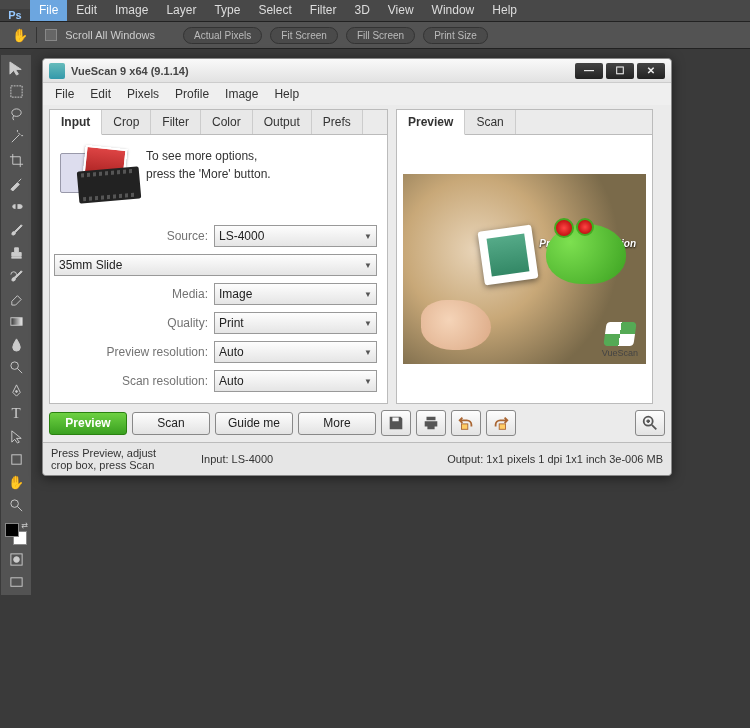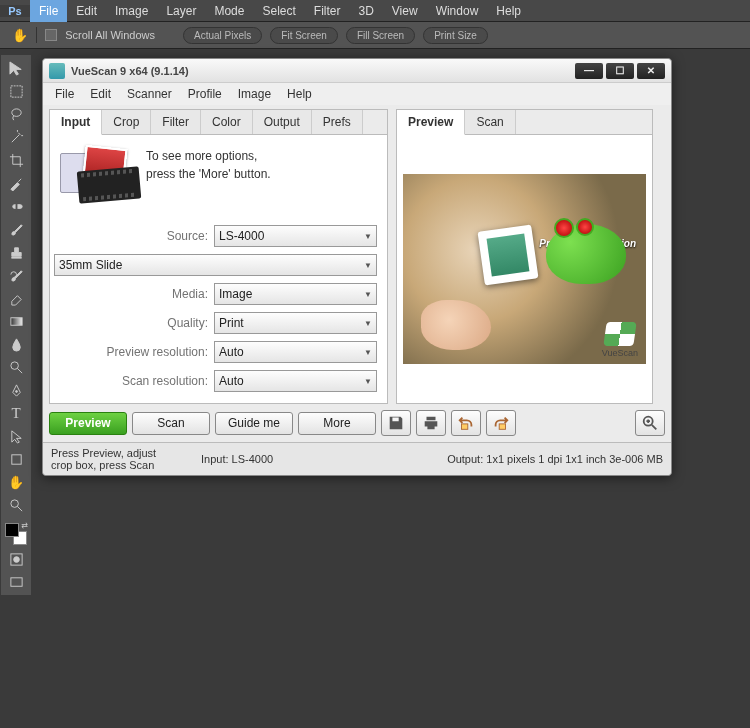--- a/index.html
+++ b/index.html
@@ -1,19 +1,19 @@
 <!DOCTYPE html>
 <html><head>
 <meta charset="utf-8">
 <style>
 * { margin: 0; padding: 0; box-sizing: border-box; font-family: Tahoma, Arial, sans-serif; }
 body { background: #3a3a3a; width: 750px; height: 728px; overflow: hidden; user-select: none; }
 
 
-.ps-bar { background: #484848; height: 22px; display: flex; align-items: center; border-bottom: 1px solid #222; }
+.ps-bar { background: #484848; height: 22px; display: flex; align-items: flex-end; border-bottom: 1px solid #222; }
 .ps-logo { width: 30px; display: flex; align-items: center; justify-content: center; color: #97c9ff; font-weight: bold; font-size: 11px; background: #3e3e3e; }
 .ps-menu { display: flex; }
 .ps-menu-item { color: #ddd; font-size: 12px; padding: 4px 9px; cursor: default; }
 .ps-menu-item.active { background: #6ca6e0; color: #fff; }
 
 
 .ps-options { background: #535353; height: 27px; display: flex; align-items: center; gap: 8px; padding: 0 12px; border-bottom: 1px solid #222; }
 .opt-hand { color: #ccc; font-size: 13px; }
 .opt-sep { width: 1px; height: 16px; background: #333; }
 .opt-check { width: 12px; height: 12px; background: #666; border: 1px solid #888; }
@@ -96,21 +96,21 @@
 </head>
 <body>
 
 <div class="ps-bar">
   <div class="ps-logo">Ps</div>
   <div class="ps-menu">
     <div class="ps-menu-item active">File</div>
     <div class="ps-menu-item">Edit</div>
     <div class="ps-menu-item">Image</div>
     <div class="ps-menu-item">Layer</div>
-    <div class="ps-menu-item">Mode</div>
+    <div class="ps-menu-item">Type</div>
     <div class="ps-menu-item">Select</div>
     <div class="ps-menu-item">Filter</div>
     <div class="ps-menu-item">3D</div>
     <div class="ps-menu-item">View</div>
     <div class="ps-menu-item">Window</div>
     <div class="ps-menu-item">Help</div>
   </div>
 </div>
 
 <div class="ps-options">
@@ -256,21 +256,21 @@
     <div class="vs-ctl">
       <div class="vs-ctl-btn">—</div>
       <div class="vs-ctl-btn">☐</div>
       <div class="vs-ctl-btn">✕</div>
     </div>
   </div>
 
   <div class="vs-menu">
     <div class="vs-menu-item">File</div>
     <div class="vs-menu-item">Edit</div>
-    <div class="vs-menu-item">Scanner</div>
+    <div class="vs-menu-item">Pixels</div>
     <div class="vs-menu-item">Profile</div>
     <div class="vs-menu-item">Image</div>
     <div class="vs-menu-item">Help</div>
   </div>
 
   <div class="vs-body">
 
     <div class="vs-left">
       <div class="vs-tabs">
         <div class="vs-tab active">Input</div>

